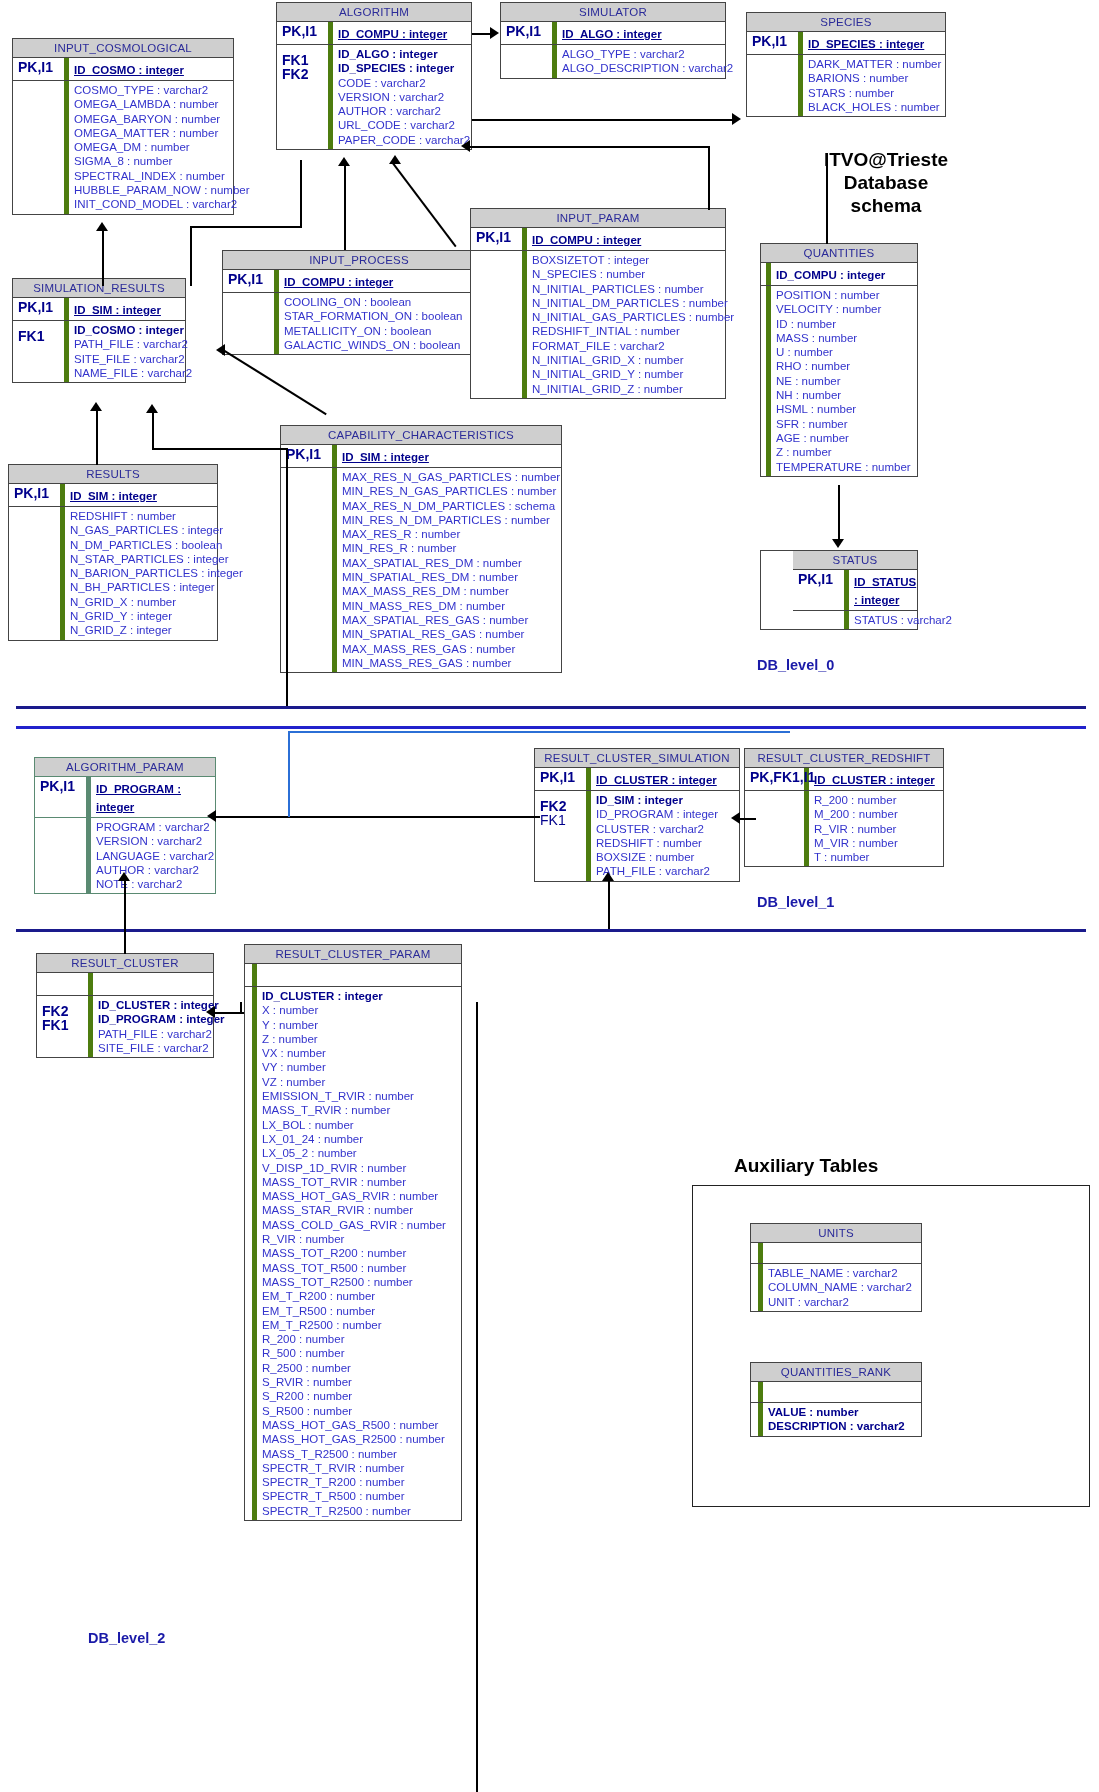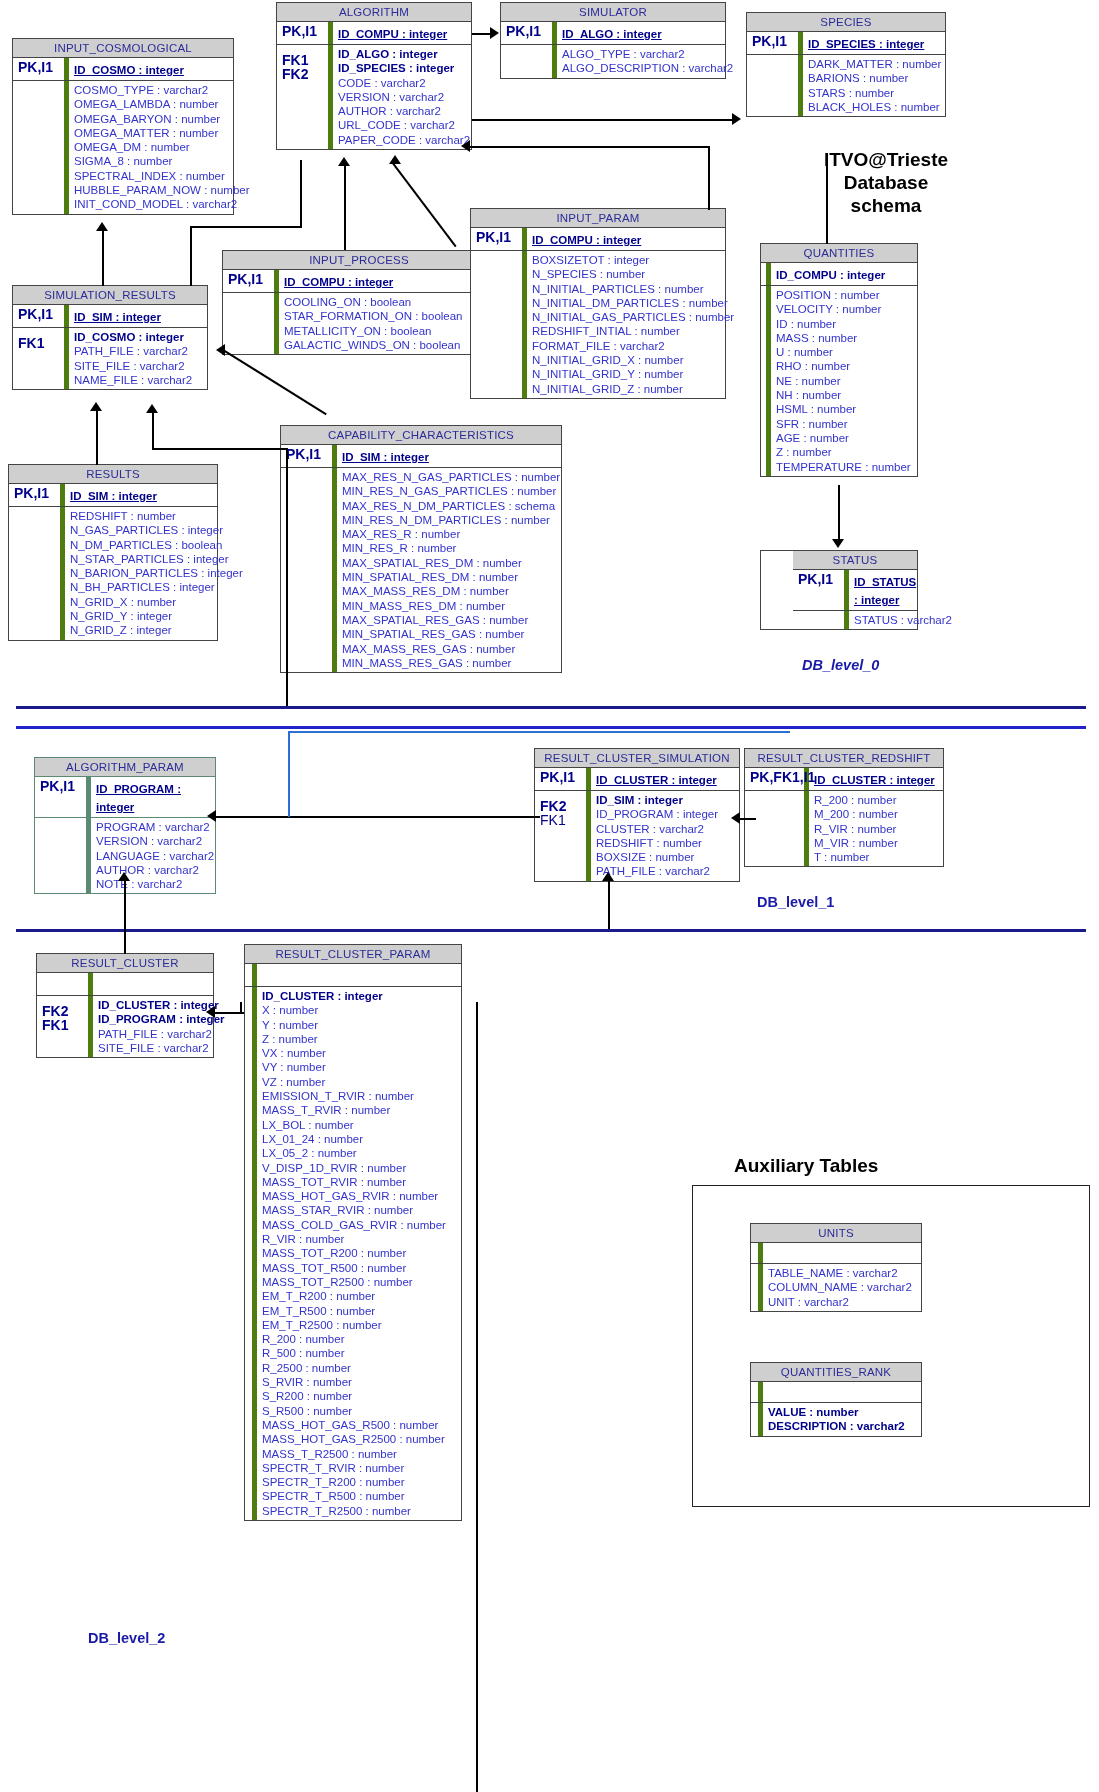--- a/index.html
+++ b/index.html
@@ -143,21 +143,21 @@
       </div>
     </div>
   </div>
 
   <div class="title-big" style="left:786px;top:148px;width:200px;">
     <div>ITVO@Trieste</div>
     <div>Database</div>
     <div>schema</div>
   </div>
 
-  <div class="tbl" style="left:12px;top:285px;width:196px;">
+  <div class="tbl" style="left:12px;top:278px;width:174px;">
     <div class="tbl-title">SIMULATION_RESULTS</div>
     <div class="row pk-row">
       <div class="keycol">
           <span class="kk">PK,I1</span>
         </div>
       <div class="fieldcol"><span class="pk-name">ID_SIM : integer</span></div>
     </div>
     <div class="row">
       <div class="keycol">
         <div class="spacer"></div>
@@ -304,21 +304,21 @@
         <div class="attr">MAX_MASS_RES_DM : number</div>
         <div class="attr">MIN_MASS_RES_DM : number</div>
         <div class="attr">MAX_SPATIAL_RES_GAS : number</div>
         <div class="attr">MIN_SPATIAL_RES_GAS : number</div>
         <div class="attr">MAX_MASS_RES_GAS : number</div>
         <div class="attr">MIN_MASS_RES_GAS : number</div>
       </div>
     </div>
   </div>
 
-  <div class="lbl level-lbl" style="left:802px;top:657px;font-style:italic;">DB_level_0</div>
+  <div class="lbl level-lbl" style="left:757px;top:657px;">DB_level_0</div>
 
   <div class="ln h" style="left:472px;top:33px;width:20px;"></div>
   <div class="ar right" style="left:490px;top:27px;"></div>
 
   <div class="ln h" style="left:472px;top:119px;width:262px;"></div>
   <div class="ar right" style="left:732px;top:113px;"></div>
 
   <div class="ln v" style="left:826px;top:160px;height:84px;"></div>
 
   <div class="ln v" style="left:838px;top:485px;height:56px;"></div>

